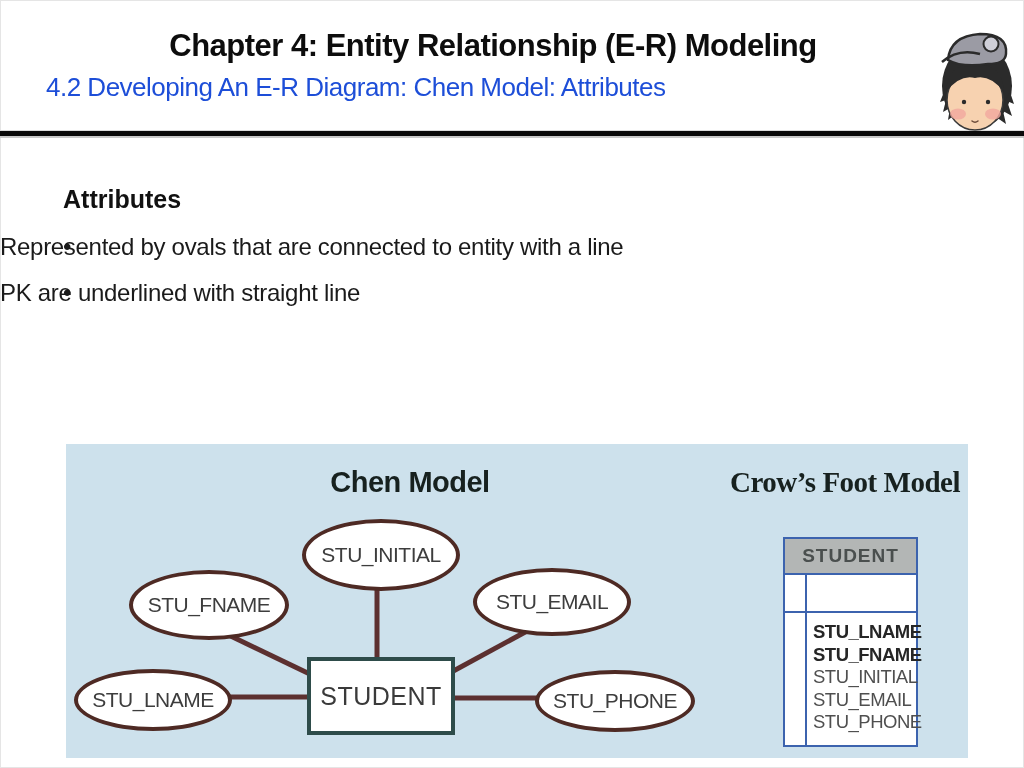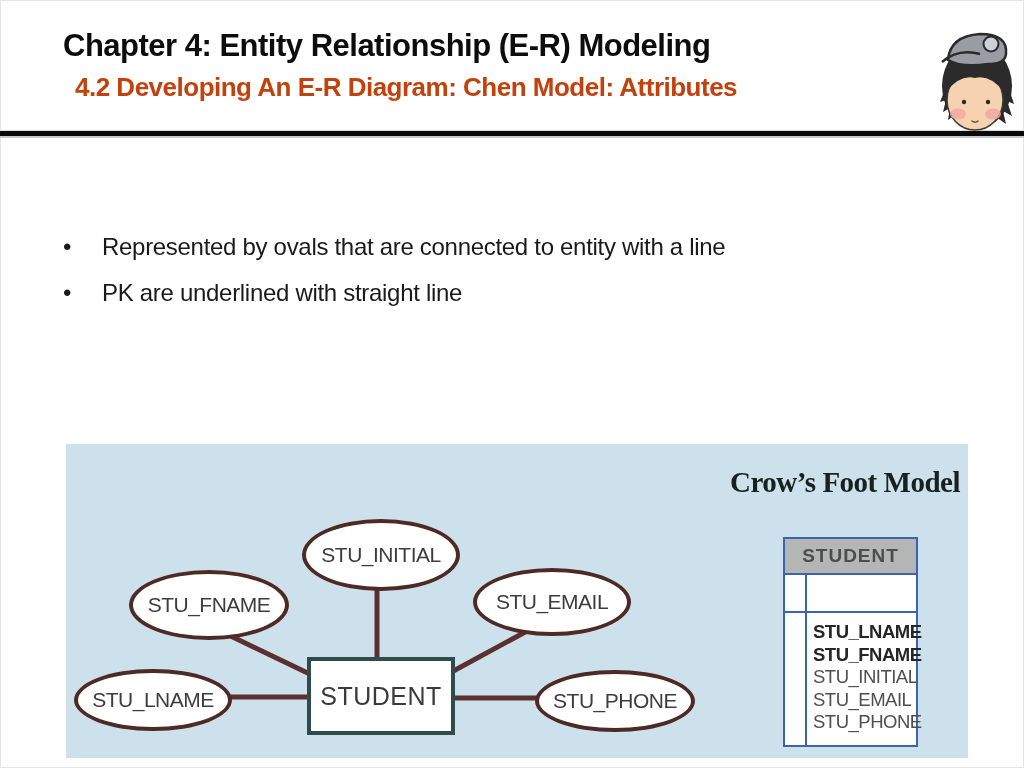--- a/index.html
+++ b/index.html
@@ -4,40 +4,40 @@
 <style>
   html,body{margin:0;padding:0;background:#888;}
   .slide{
     position:relative;width:1024px;height:768px;background:#ffffff;
     font-family:"Liberation Sans",sans-serif;overflow:hidden;
     box-shadow:0 0 0 1px #e5e5e5 inset;
   }
   
   .header-title{
     position:absolute;left:63px;top:28px;width:860px;
-    font-size:31px;font-weight:bold;color:#0d0d0d;letter-spacing:-0.5px;
+    font-size:31px;font-weight:bold;color:#0d0d0d;letter-spacing:-0.5px;text-align:center;
   }
   .header-subtitle{
-    position:absolute;left:75px;top:72px;width:860px;
-    font-size:26px;font-weight:bold;color:#c2410c;letter-spacing:-0.5px;
+    position:absolute;left:46px;top:72px;width:860px;
+    font-size:26px;font-weight:normal;color:#1d4ed8;letter-spacing:-0.5px;
   }
   .divider{position:absolute;left:0;top:130px;width:1024px;height:12px;}
   .divider .thin-top{position:absolute;left:0;top:0;width:100%;height:1px;background:#dcdcdc;}
   .divider .thick{position:absolute;left:0;top:1px;width:100%;height:5px;background:#0a0a0a;}
   .divider .shadow{position:absolute;left:0;top:6px;width:100%;height:2px;background:#c9c9c9;}
   .avatar{position:absolute;left:930px;top:22px;width:92px;height:114px;z-index:5;}
   
   .body-heading{
     position:absolute;left:63px;top:185px;
     font-size:25px;font-weight:bold;color:#111;
   }
   .bullet-list{position:absolute;left:0;top:224px;width:980px;}
   .bullet-item{
     position:relative;height:46px;line-height:46px;
-    padding-left:102px;font-size:24px;color:#1a1a1a;letter-spacing:-0.3px;
+    font-size:24px;color:#1a1a1a;letter-spacing:-0.3px;
     white-space:pre-wrap;
   }
   .bullet-item::before{
     content:"\2022";position:absolute;left:63px;top:0;
     font-size:24px;color:#1a1a1a;
   }
   .code-entity{
     font-family:"DejaVu Sans Mono",monospace;font-weight:bold;
     font-size:26px;letter-spacing:0.5px;color:#0d0d0d;
   }
@@ -126,36 +126,38 @@
       <path d="M42,99 q3,2.5 6,0" fill="none" stroke="#6b4a3a" stroke-width="1.5" stroke-linecap="round"></path>
     </svg>
   </div>
 
   <div class="divider">
     <div class="thin-top"></div>
     <div class="thick"></div>
     <div class="shadow"></div>
   </div>
 
+  <div class="body-heading">Attributes</div>
 
   <div class="bullet-list">
     <div class="bullet-item"><span>Represented by ovals that are connected to entity with a line</span></div>
     <div class="bullet-item"><span>PK are underlined with straight line</span></div>
   </div>
 
   <div class="diagram-panel">
 
     <svg class="connectors" width="902" height="314" viewBox="0 0 902 314">
       <line x1="311" y1="135" x2="311" y2="216" stroke="#5c3030" stroke-width="5"></line>
       <line x1="146" y1="183" x2="250" y2="233" stroke="#5c3030" stroke-width="5"></line>
       <line x1="150" y1="253" x2="250" y2="253" stroke="#5c3030" stroke-width="5"></line>
       <line x1="474" y1="180" x2="380" y2="231" stroke="#5c3030" stroke-width="5"></line>
       <line x1="478" y1="254" x2="380" y2="254" stroke="#5c3030" stroke-width="5"></line>
     </svg>
 
+    <div class="chen-title">Chen Model</div>
     <div class="crows-title">Crow’s Foot Model</div>
 
     <div class="oval oval-initial">STU_INITIAL</div>
     <div class="oval oval-fname">STU_FNAME</div>
     <div class="oval oval-email">STU_EMAIL</div>
     <div class="oval oval-lname">STU_LNAME</div>
     <div class="oval oval-phone">STU_PHONE</div>
 
     <div class="entity-box">STUDENT</div>
 

